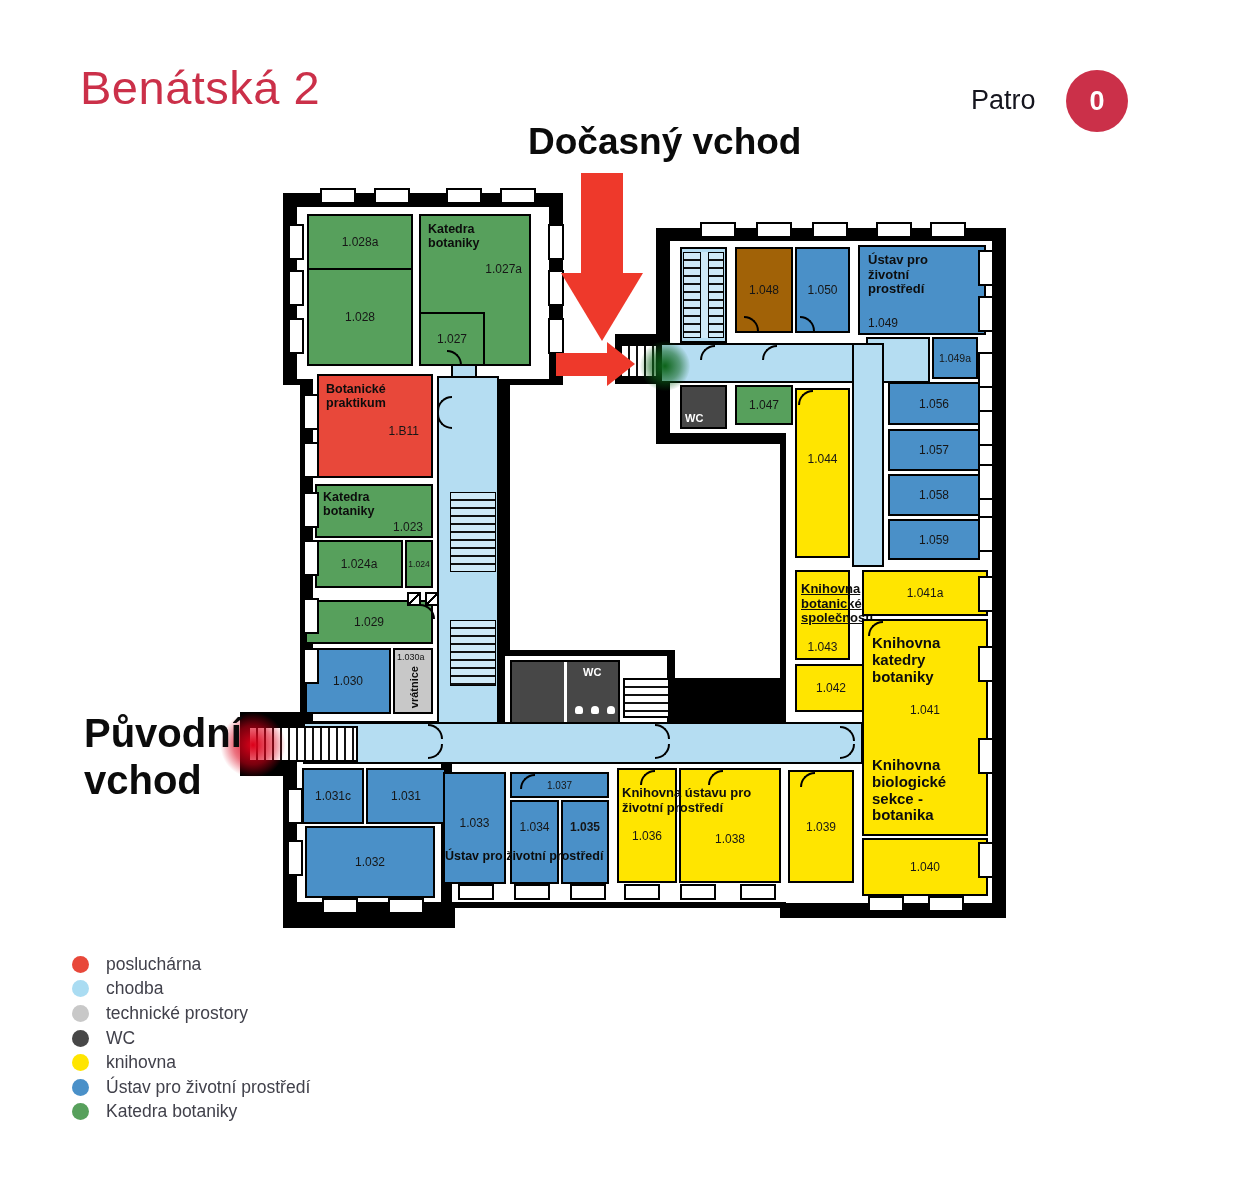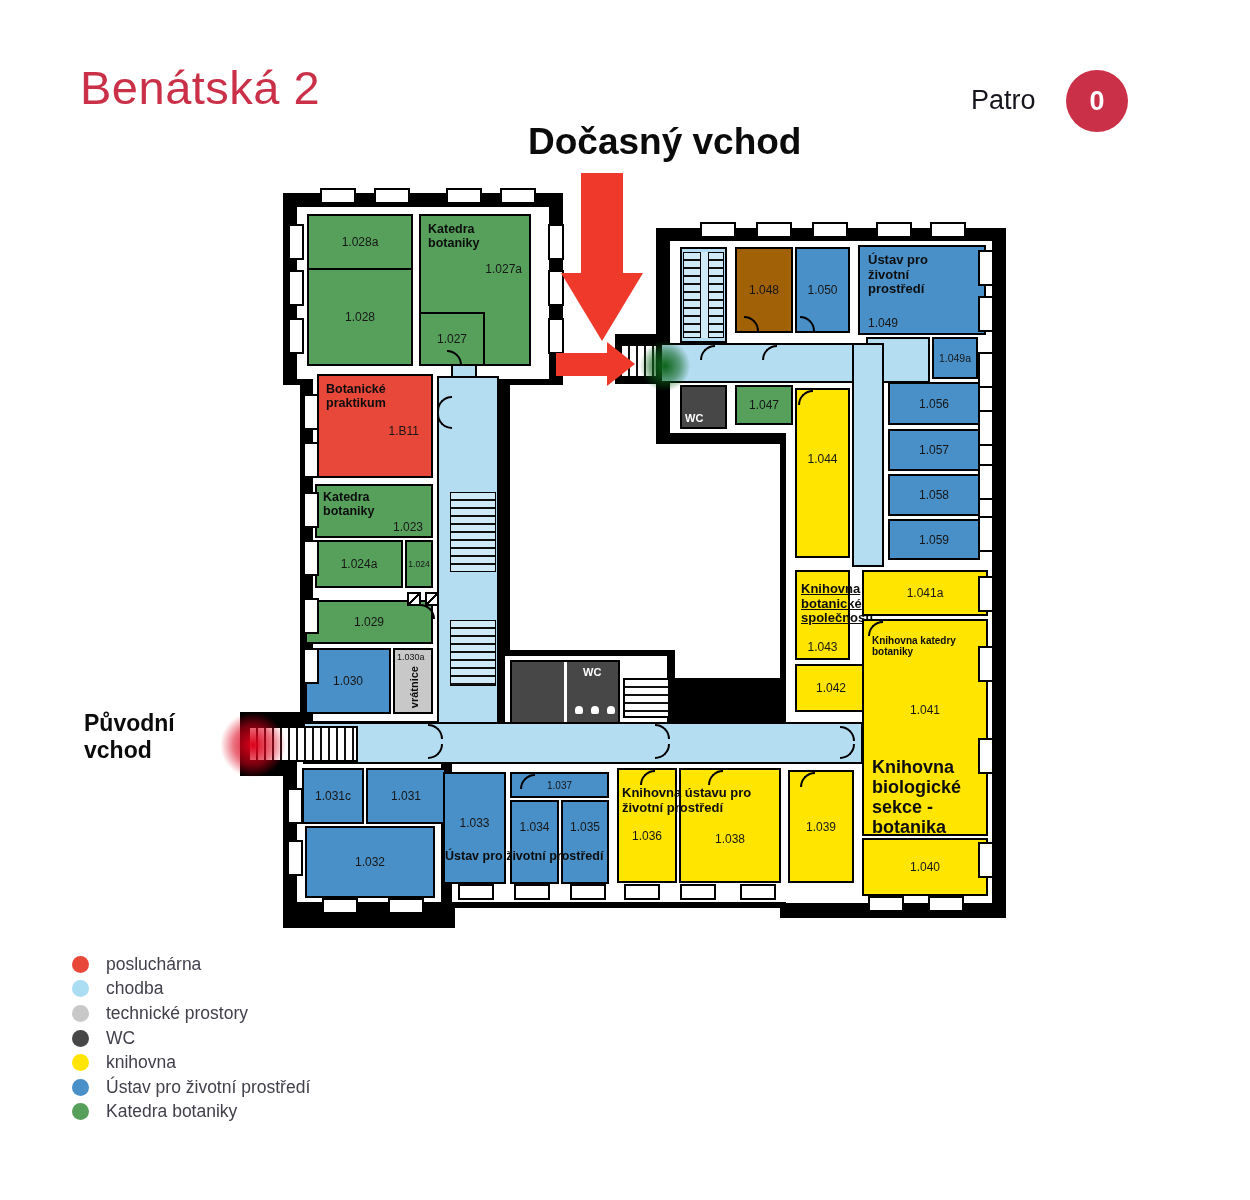--- a/index.html
+++ b/index.html
@@ -47,21 +47,21 @@
   .vtext{writing-mode:vertical-rl;transform:rotate(180deg);}
 </style>
 </head>
 <body>
 
 <div class="title" style="color: rgb(203, 48, 73);">Benátská 2</div>
 <div class="floor-label">Patro</div>
 <div class="floor-circle" style="background-color: rgb(203, 48, 73);">0</div>
 
 <div class="entrance-label" style="left:528px;top:120px;font-size:37px;text-align:center;">Dočasný vchod</div>
-<div class="entrance-label" style="left:84px;top:710px;font-size:23px;">
+<div class="entrance-label" style="left:84px;top:710px;font-size:40px;">
   <div>Původní</div>
   <div>vchod</div>
 </div>
 
 <div class="arrow-shaft" style="left: 581px; top: 173px; width: 42px; height: 102px; background-color: rgb(238, 57, 43);"></div>
 <div class="head-down" style="left:561px;top:273px;"></div>
 <div class="arrow-shaft" style="left: 556px; top: 353px; width: 52px; height: 23px; background-color: rgb(238, 57, 43);"></div>
 <div class="head-right" style="left:607px;top:342px;"></div>
 
 <div class="blk" style="left:283px;top:193px;width:280px;height:192px;"></div>
@@ -152,21 +152,21 @@
 
 <div class="room" style="left: 443px; top: 772px; width: 63px; height: 112px; background-color: rgb(74, 144, 200);">
     <span class="rnum pos" style="top:42px;left:0;width:100%;text-align:center;">1.033</span>
   </div>
 <div class="room" style="left: 510px; top: 772px; width: 99px; height: 26px; background-color: rgb(74, 144, 200);">
     <span class="rnum" style="font-size:10px;">1.037</span>
   </div>
 <div class="room" style="left: 510px; top: 800px; width: 49px; height: 84px; background-color: rgb(74, 144, 200);">
     <span class="rnum pos" style="top:18px;left:0;width:100%;text-align:center;">1.034</span>
   </div>
-<div class="room" style="left: 561px; top: 800px; width: 48px; height: 84px; background-color: rgb(74, 144, 200);">
+<div class="room" style="left: 561px; top: 800px; width: 48px; height: 84px; background-color: rgb(74, 144, 200); font-weight: bold;">
     <span class="rnum pos" style="top:18px;left:0;width:100%;text-align:center;">1.035</span>
   </div>
 <div class="span-label" style="left:445px;top:849px;width:165px;font-size:12.5px;white-space:nowrap;">Ústav pro životní prostředí</div>
 
 <div class="room" style="left: 617px; top: 768px; width: 60px; height: 115px; background-color: rgb(255, 229, 0);">
     <span class="rnum pos" style="bottom:38px;left:0;width:100%;text-align:center;">1.036</span>
   </div>
 <div class="room" style="left: 679px; top: 768px; width: 102px; height: 115px; background-color: rgb(255, 229, 0);">
     <span class="rnum pos" style="top:62px;left:0;width:100%;text-align:center;">1.038</span>
   </div>
@@ -221,23 +221,23 @@
   <span class="rname pos" style="left:4px;top:10px;width:48px;font-size:13px;text-decoration:underline;">Knihovna botanické společnosti</span>
   <span class="rnum pos" style="bottom:4px;left:0;width:100%;text-align:center;">1.043</span>
 </div>
 <div class="room" style="left: 795px; top: 664px; width: 72px; height: 48px; background-color: rgb(255, 229, 0);">
     <span class="rnum">1.042</span>
   </div>
 <div class="room" style="left: 862px; top: 570px; width: 126px; height: 46px; background-color: rgb(255, 229, 0);">
     <span class="rnum">1.041a</span>
   </div>
 <div class="room" style="left: 862px; top: 619px; width: 126px; height: 217px; background-color: rgb(255, 229, 0);">
-  <span class="rname pos" style="left:8px;top:14px;width:112px;font-size:10px;">Knihovna katedry botaniky</span>
+  <span class="rname pos" style="left:8px;top:14px;width:112px;font-size:15px;">Knihovna katedry botaniky</span>
   <span class="rnum pos" style="top:82px;left:0;width:100%;text-align:center;">1.041</span>
-  <span class="rname pos" style="left:8px;top:136px;width:112px;font-size:18px;">Knihovna biologické sekce - botanika</span>
+  <span class="rname pos" style="left:8px;top:136px;width:112px;font-size:15px;">Knihovna biologické sekce - botanika</span>
 </div>
 <div class="room" style="left: 862px; top: 838px; width: 126px; height: 58px; background-color: rgb(255, 229, 0);">
     <span class="rnum">1.040</span>
   </div>
 
 <div class="door" style="left:447px;top:350px;transform:rotate(90deg);"></div>
 <div class="door" style="left:437px;top:396px;"></div>
 <div class="door" style="left:437px;top:414px;transform:rotate(270deg);"></div>
 <div class="door" style="left:420px;top:604px;transform:rotate(90deg);"></div>
 <div class="door" style="left:428px;top:724px;transform:rotate(90deg);"></div>

